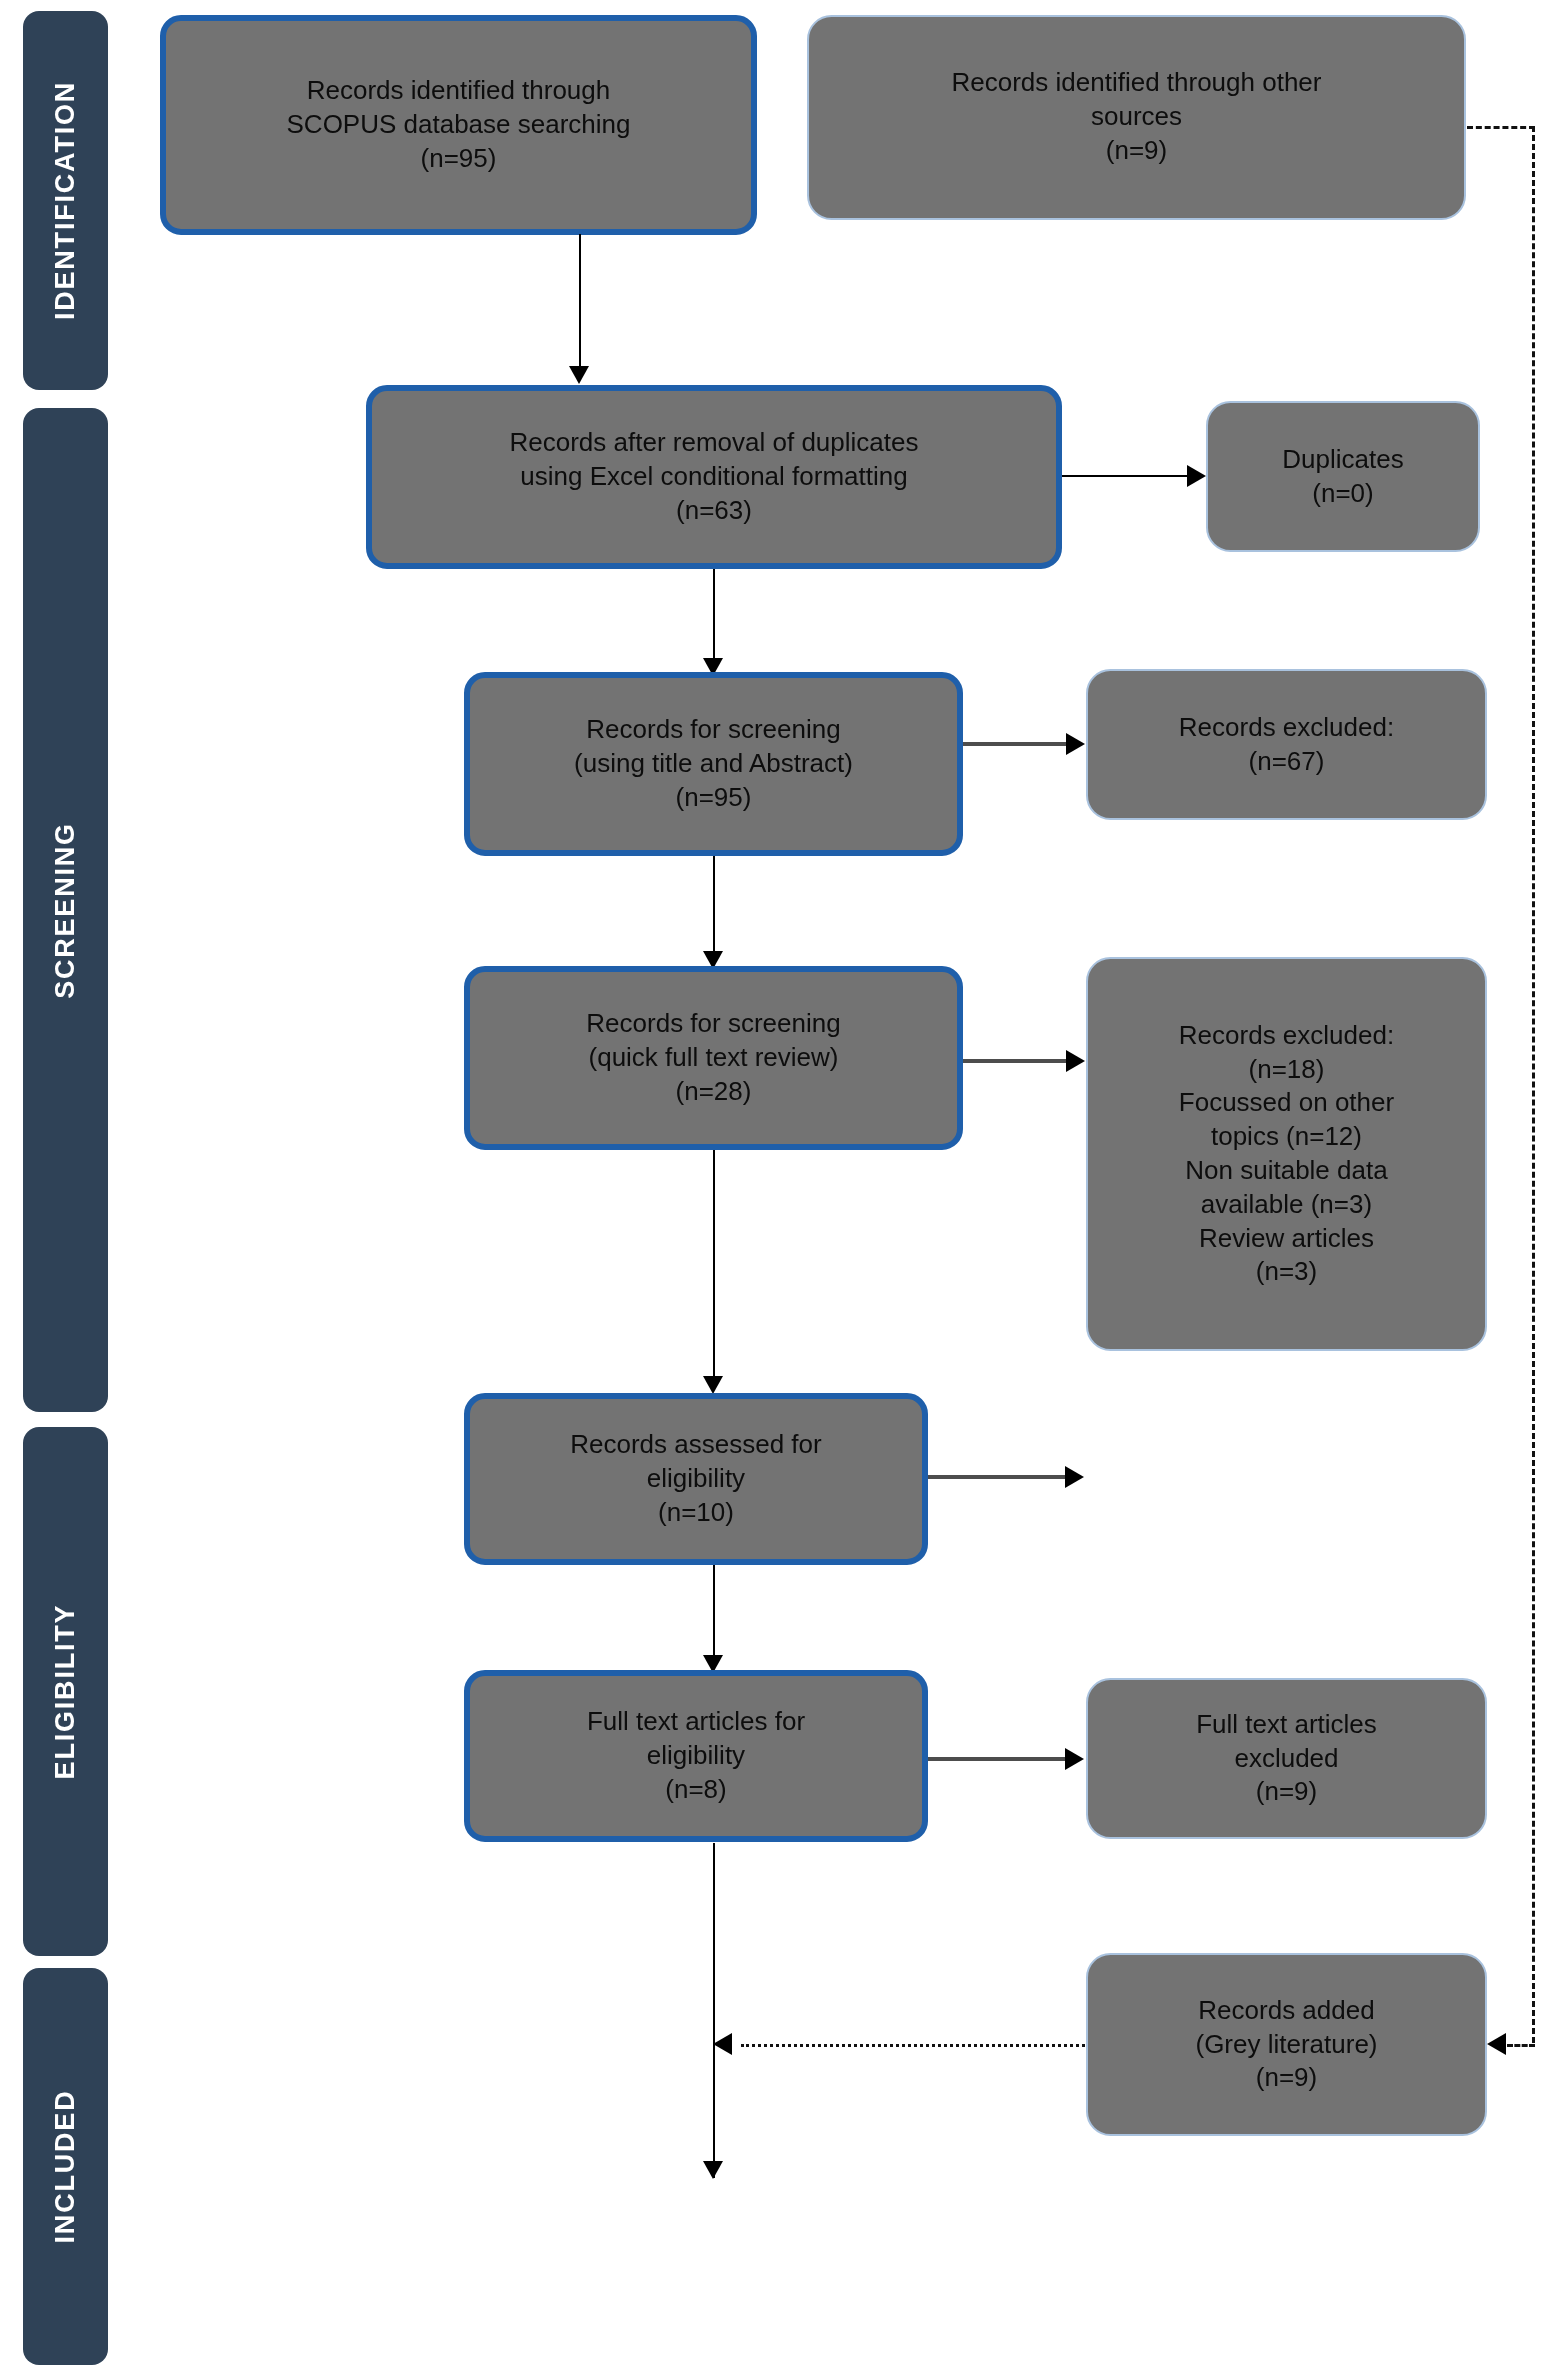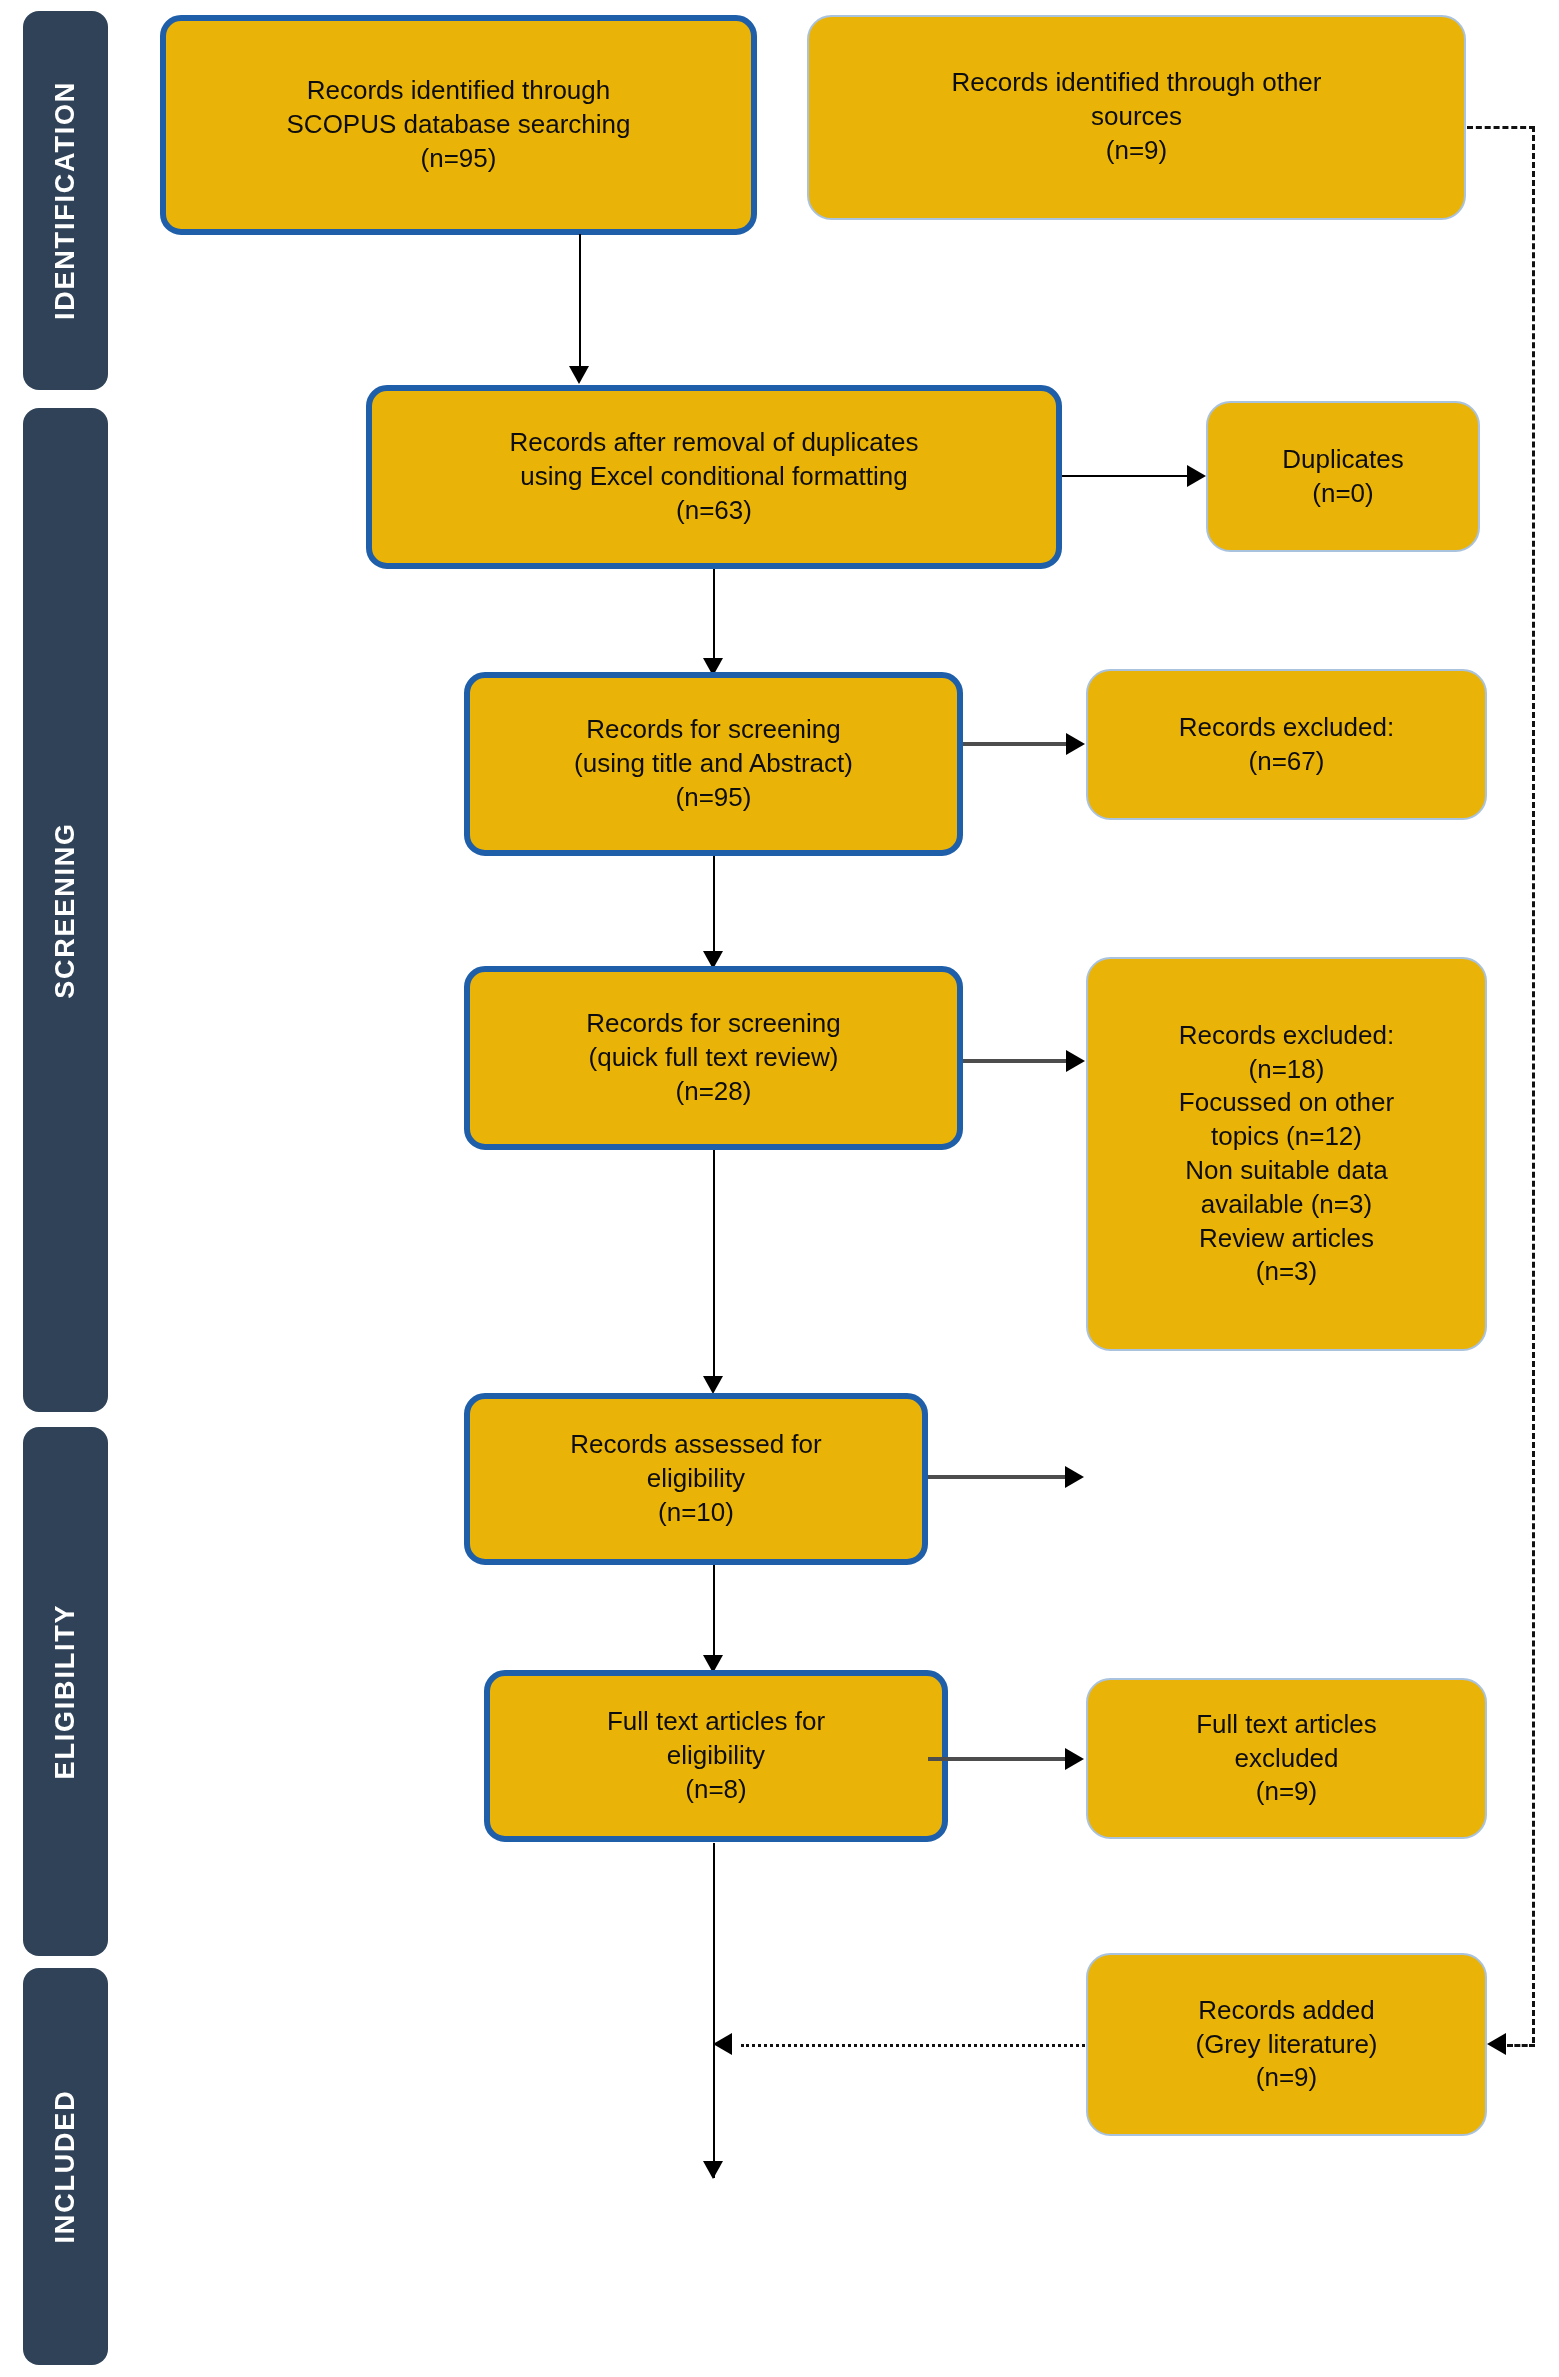--- a/index.html
+++ b/index.html
@@ -36,21 +36,21 @@
   }
 
   
   .box{
     position:absolute;
     box-sizing:border-box;
     display:flex;
     align-items:center;
     justify-content:center;
     text-align:center;
-    background:#eab308;
+    background:#737373;
     border-radius:21px;
   }
   .box .box-text{
     font-size:26px;
     line-height:1.30;
     color:#0d0d0d;
     padding:0 9.8px;
     white-space:pre-line;
   }
   .box.primary{
@@ -217,21 +217,21 @@
 (n=10)</span>
   </div>
 
 
   <div class="hline thick" style="left:928px;top:1475px;width:139px;"></div>
   <div class="arrow-right" style="left:1065px;top:1466px;"></div>
 
   <div class="vline" style="left:713px;top:1565px;height:93px;"></div>
   <div class="arrow-down" style="left:703px;top:1655px;"></div>
 
-  <div class="box primary" style="left:464px;top:1670px;width:464px;height:172px;margin-left:20px;">
+  <div class="box primary" style="left:464px;top:1670px;width:464px;height:172px;">
     <span class="box-text">Full text articles for
 eligibility
 (n=8)</span>
   </div>
 
   <div class="box secondary" style="left:1086px;top:1678px;width:401px;height:161px;">
     <span class="box-text">Full text articles
 excluded
 (n=9)</span>
   </div>

